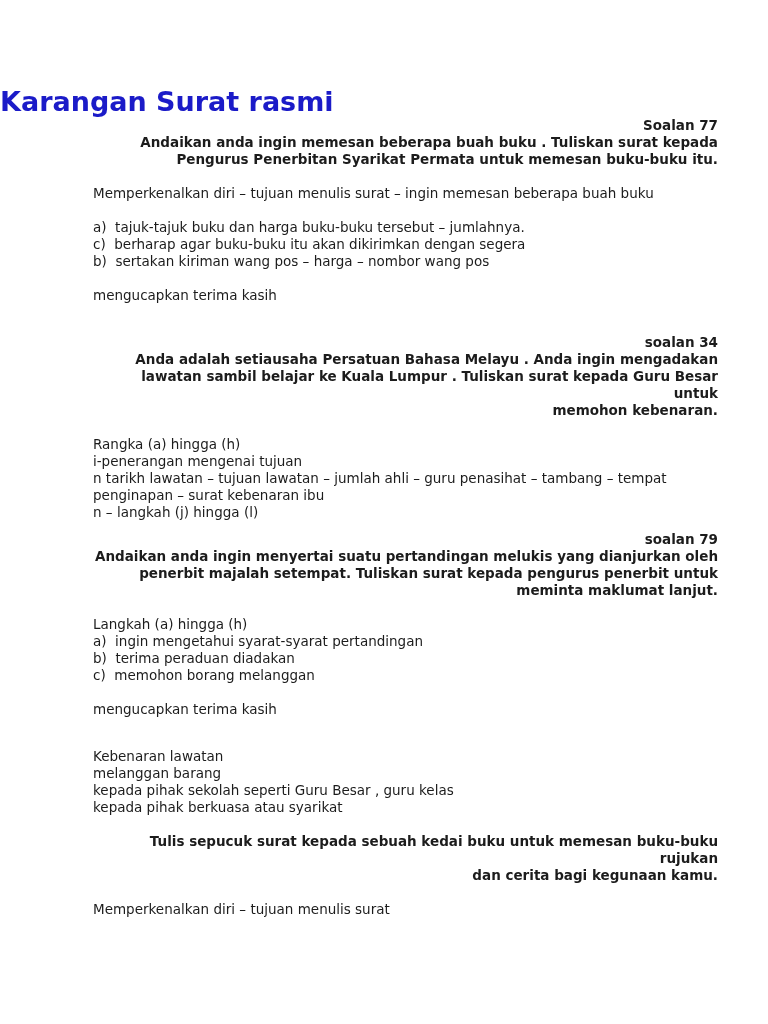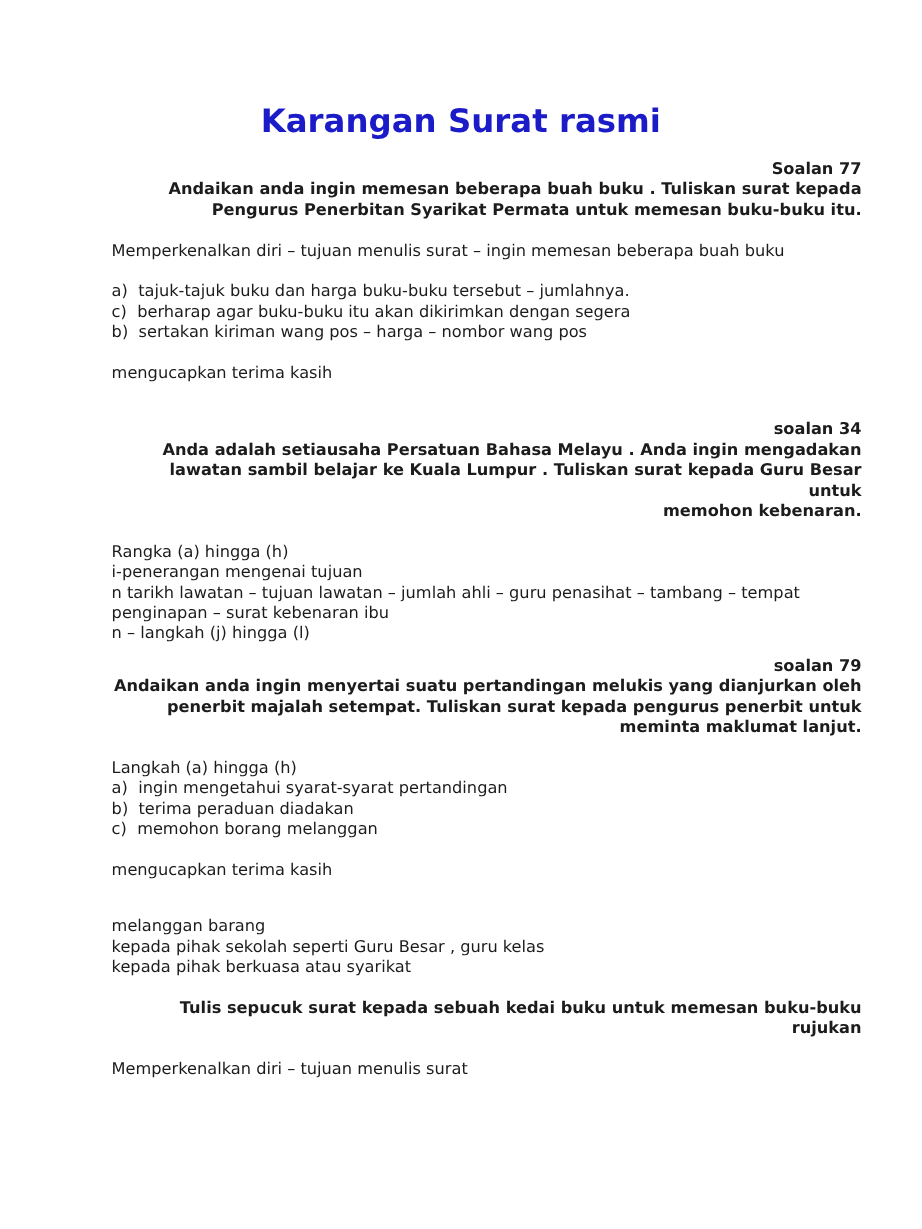--- a/index.html
+++ b/index.html
@@ -11,22 +11,21 @@
     position: relative;
     width: 768px;
     height: 1024px;
     background: #ffffff;
     overflow: hidden;
     font-family: "DejaVu Sans", "Liberation Sans", sans-serif;
     color: #1c1c1c;
   }
   .doc-title {
     margin-top: 86px;
-    margin-bottom: 16px;
-    text-align: center;
+    text-align: left;
     font-size: 27px;
     font-weight: bold;
     letter-spacing: 0px;
   }
   .content {
     width: 625px;
     margin-left: 93px;
     font-size: 13.5px;
     line-height: 17px;
   }
@@ -81,23 +80,25 @@
     <div class="line bold">meminta maklumat lanjut.</div>
     <div class="gap"></div>
     <div class="line">Langkah (a) hingga (h)</div>
     <div class="line">a)  ingin mengetahui syarat-syarat pertandingan</div>
     <div class="line">b)  terima peraduan diadakan</div>
     <div class="line">c)  memohon borang melanggan</div>
     <div class="gap"></div>
     <div class="line">mengucapkan terima kasih</div>
     <div class="gap-lg"></div>
 
+    <div class="line">Kebenaran lawatan</div>
     <div class="line">melanggan barang</div>
     <div class="line">kepada pihak sekolah seperti Guru Besar , guru kelas</div>
     <div class="line">kepada pihak berkuasa atau syarikat</div>
     <div class="gap"></div>
 
     <div class="line bold">Tulis sepucuk surat kepada sebuah kedai buku untuk memesan buku-buku rujukan</div>
+    <div class="line bold">dan cerita bagi kegunaan kamu.</div>
     <div class="gap"></div>
     <div class="line">Memperkenalkan diri – tujuan menulis surat</div>
 
   </div>
 </div>
 
 </body></html>

